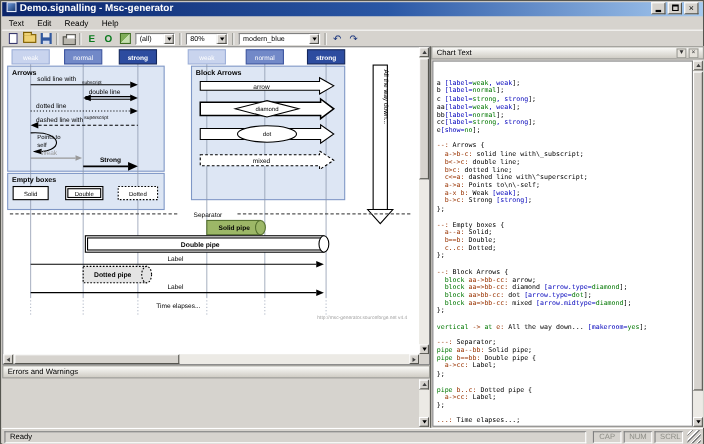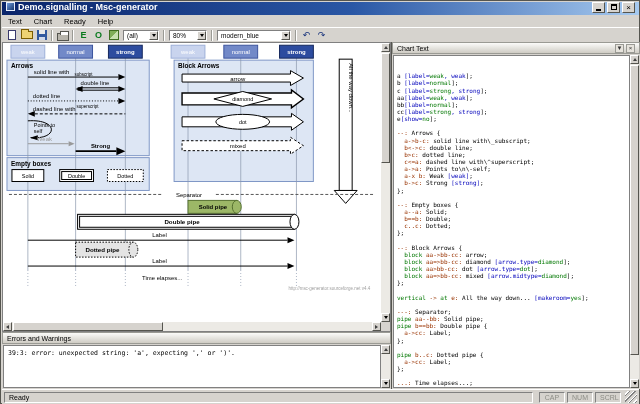--- a/index.html
+++ b/index.html
@@ -97,21 +97,21 @@
     <span class="title">Demo.signalling - Msc-generator</span>
     <span class="winbtns">
       <span class="wbtn"><span class="glyph-min"></span></span>
       <span class="wbtn"><span class="glyph-max"></span></span>
       <span class="wbtn">×</span>
     </span>
   </div>
 
   <div class="menubar">
     <span class="menu-item">Text</span>
-    <span class="menu-item">Chart</span>
+    <span class="menu-item">Edit</span>
     <span class="menu-item">Ready</span>
     <span class="menu-item">Help</span>
   </div>
 
   <div class="toolbar">
     <span class="tbtn">
         <span class="i-new"></span>
       </span>
     <span class="tbtn">
         <span class="i-open"></span>
@@ -311,23 +311,20 @@
         </div>
     </div>
     <div class="sb-corner" style="right:0;bottom:0;width:9px;height:9px;"></div>
   </div>
 
   <div class="errors-pane">
     <div class="pane-header">
       <span>Errors and Warnings</span>
       <span class="spacer"></span>
     </div>
-    <div class="errors-body">
-      <div>39:3: error: unexpected string: 'a', expecting ',' or ')'.</div>
-    </div>
     <div class="sb" style="right:1px;top:13px;width:9px;bottom:1px;">
       <div class="sb-btn" style="top:0;left:0;width:9px;height:9px;">
           <span class="tri-up"></span>
         </div>
       <div class="sb-btn" style="bottom:0;left:0;width:9px;height:9px;">
           <span class="tri-down"></span>
         </div>
     </div>
   </div>
 

